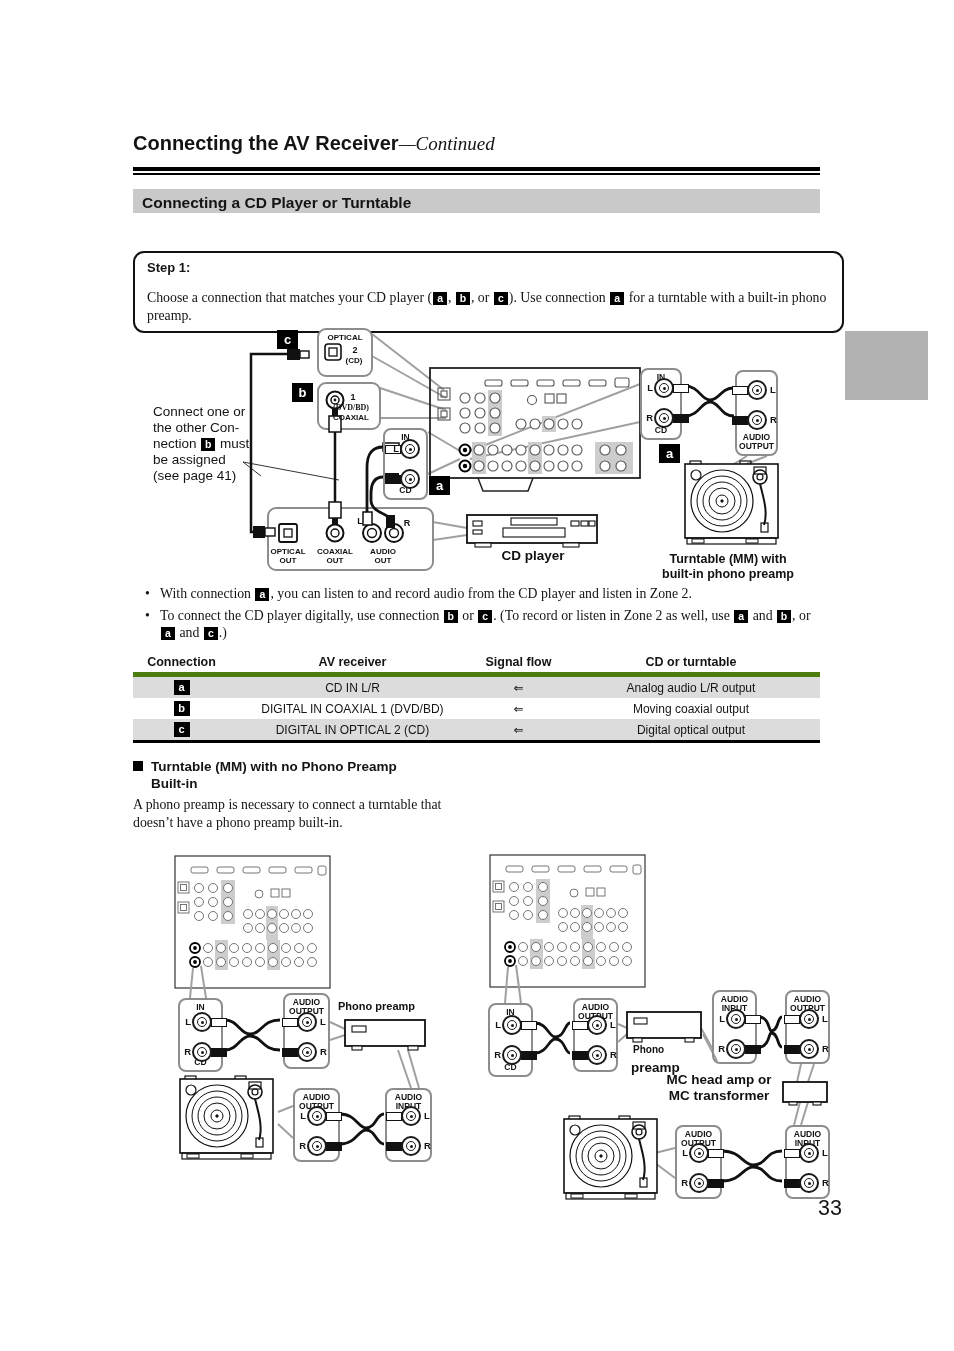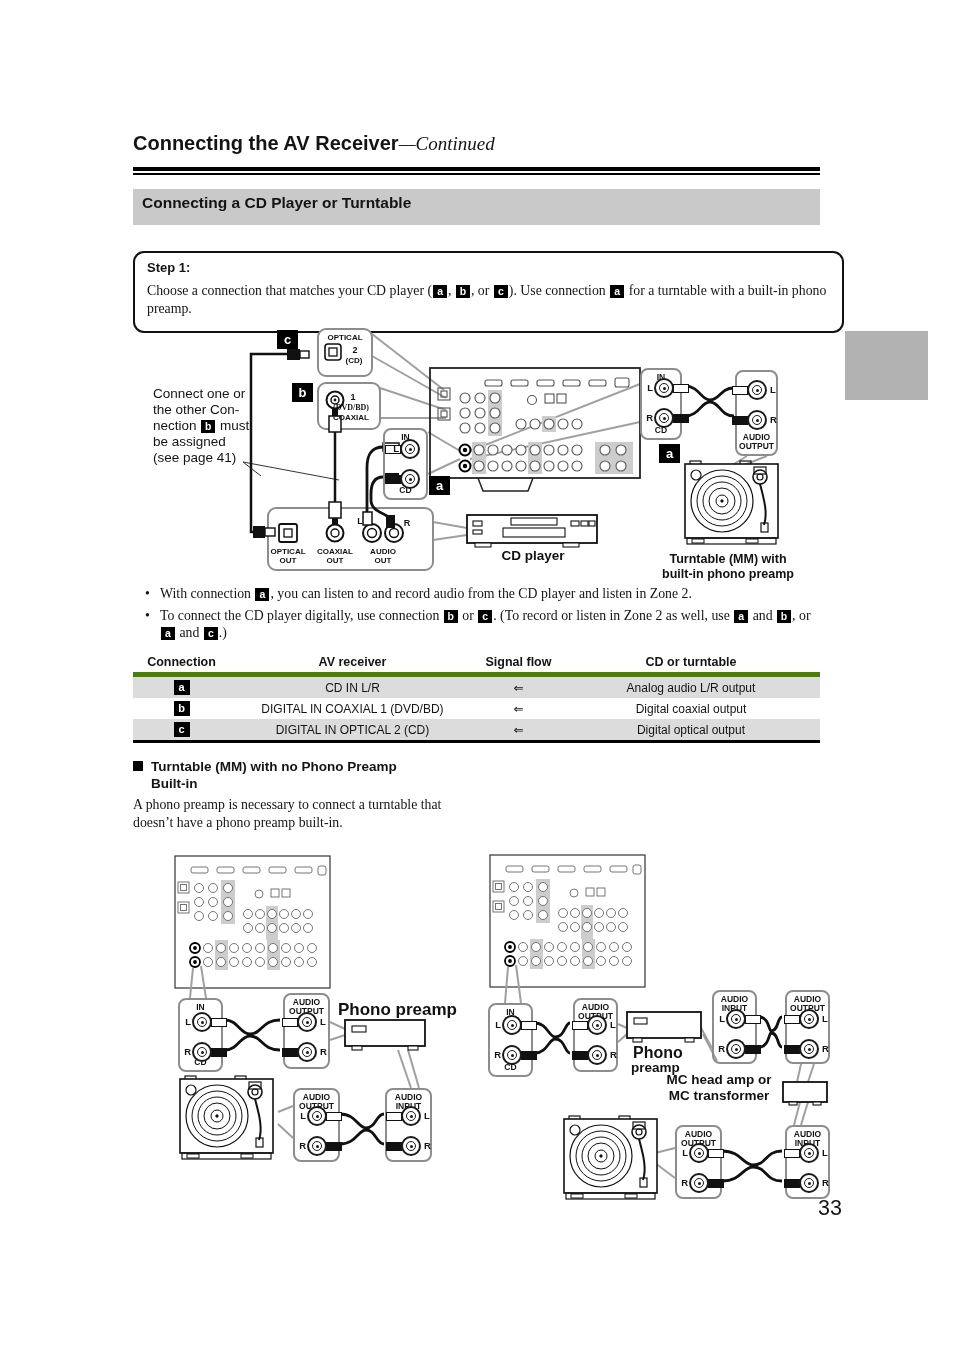--- a/index.html
+++ b/index.html
@@ -1,30 +1,30 @@
 <!DOCTYPE html>
 <html><head>
 <meta charset="utf-8">
 <style>
   html,body{margin:0;padding:0;background:#e8e8e8;}
   .page{position:relative;width:954px;height:1351px;background:#ffffff;font-family:"Liberation Sans",sans-serif;color:#141414;overflow:hidden;}
   h1.title{position:absolute;left:133px;top:132px;margin:0;font:bold 20px "Liberation Sans",sans-serif;letter-spacing:0;}
   h1.title em{font:italic 19px "Liberation Serif",serif;font-weight:normal;}
   .rule-thick{position:absolute;left:133px;top:167px;width:687px;height:4px;background:#000;}
   .rule-thin{position:absolute;left:133px;top:173px;width:687px;height:1.6px;background:#000;}
-  .section-bar{position:absolute;left:133px;top:189px;width:687px;height:36px;background:#c9c9c9;font:bold 15.5px "Liberation Sans",sans-serif;line-height:28px;padding-left:9px;box-sizing:border-box;}
+  .section-bar{position:absolute;left:133px;top:189px;width:687px;height:24px;background:#c9c9c9;font:bold 15.5px "Liberation Sans",sans-serif;line-height:28px;padding-left:9px;box-sizing:border-box;}
   .subhead{position:absolute;display:flex;align-items:flex-start;font:bold 13.5px "Liberation Sans",sans-serif;line-height:17px;}
   .subhead .sq{flex:0 0 auto;width:10px;height:10px;background:#000;margin:3px 8px 0 0;}
   .stepbox{position:absolute;left:133px;top:251px;width:683px;height:64px;border:2.2px solid #111;border-radius:11px;padding:7px 12px;box-sizing:content-box;}
-  .step-title{font:bold 13px "Liberation Sans",sans-serif;margin-bottom:7px;}
+  .step-title{font:bold 13px "Liberation Sans",sans-serif;margin-bottom:14px;}
   .serif{font-family:"Liberation Serif",serif;font-size:13.8px;line-height:17.5px;}
   .badge-inline{display:inline-block;background:#000;color:#fff;font:bold 10.5px "Liberation Sans",sans-serif;width:14px;height:13px;line-height:13px;text-align:center;vertical-align:0;margin:0 1px;}
   .diagram{position:absolute;}
   .diagram svg{position:absolute;left:0;top:0;}
-  .note{position:absolute;left:20px;top:60px;width:100px;font:13.5px "Liberation Sans",sans-serif;line-height:16px;}
+  .note{position:absolute;left:20px;top:78px;width:100px;font:13.5px "Liberation Sans",sans-serif;line-height:16px;}
   .jackbox{position:absolute;border:2px solid #8d8d8d;border-radius:8px;background:transparent;box-sizing:border-box;}
   .jb-line{position:absolute;left:0;right:0;text-align:center;font:bold 8.5px "Liberation Sans",sans-serif;line-height:9px;}
   .rca{position:absolute;width:20px;height:20px;border:2.2px solid #1a1a1a;border-radius:50%;box-sizing:border-box;background:#fff;}
   .rca::after{content:"";position:absolute;inset:3px;border:1.6px solid #1a1a1a;border-radius:50%;}
   .rca::before{content:"";position:absolute;left:7px;top:7px;width:3px;height:3px;background:#1a1a1a;border-radius:50%;z-index:1;}
   .jl{position:absolute;font:bold 9.5px "Liberation Sans",sans-serif;width:12px;}
   .plug{position:absolute;width:16px;height:9px;border:1.5px solid #111;background:#fff;box-sizing:border-box;}
   .plug.black{background:#111;}
   .badge{position:absolute;background:#000;color:#fff;font:bold 13px "Liberation Sans",sans-serif;width:21px;height:19px;line-height:19px;text-align:center;}
   .dlabel{position:absolute;font-family:"Liberation Sans",sans-serif;font-weight:bold;color:#111;text-align:center;line-height:1.12;}
@@ -327,21 +327,21 @@
         <tr class="shaded">
           <td><span class="badge-cell">a</span></td>
           <td>CD IN L/R</td>
           <td class="arrow-cell">⇐</td>
           <td>Analog audio L/R output</td>
         </tr>
         <tr>
           <td><span class="badge-cell">b</span></td>
           <td>DIGITAL IN COAXIAL 1 (DVD/BD)</td>
           <td class="arrow-cell">⇐</td>
-          <td>Digital coaxial output</td>
+          <td>Moving coaxial output</td>
         </tr>
         <tr class="shaded">
           <td><span class="badge-cell">c</span></td>
           <td>DIGITAL IN OPTICAL 2 (CD)</td>
           <td class="arrow-cell">⇐</td>
           <td>Digital optical output</td>
         </tr>
       </tbody>
   </table>
 
@@ -466,21 +466,21 @@
         <rect x="70" y="6" width="12" height="7" stroke-width="1.2"></rect>
         <circle cx="76" cy="16" r="7" stroke-width="1.6"></circle>
           <circle cx="76" cy="16" r="3" stroke-width="1.2"></circle>
         <path d="M76,23 C80,38 84,52 80,64" stroke-width="2"></path>
         <rect x="77" y="62" width="7" height="9" stroke-width="1.2"></rect>
         <rect x="3" y="77" width="89" height="6" stroke-width="1.2"></rect>
         <rect x="8" y="78" width="12" height="4" stroke-width="1"></rect>
           <rect x="62" y="78" width="12" height="4" stroke-width="1"></rect>
       </g>
     </svg>
-  <div class="dlabel" style="left: 178px; top: 152px; width: 135px; font-size: 17px; text-align: left;">Phono preamp</div>
+  <div class="dlabel" style="left: 178px; top: 152px; width: 135px; font-size: 11px; text-align: left;">Phono preamp</div>
       <div class="jackbox" style="left: 18px; top: 150px; width: 45px; height: 74px;">
         <div class="jb-line" style="top: 3px;">IN</div>
         <div class="jb-line" style="bottom: 3px;">CD</div>
         <div class="plug" style="left: 31px; top: 18px;"></div>
         <div class="rca" style="left: 12px; top: 12px;"></div>
         <span class="jl" style="left: -1px; top: 16px; text-align: right;">L</span>
         <div class="plug black" style="left: 31px; top: 48px;"></div>
         <div class="rca" style="left: 12px; top: 42px;"></div>
         <span class="jl" style="left: -1px; top: 46px; text-align: right;">R</span>
       </div>
@@ -639,21 +639,21 @@
         <rect x="70" y="6" width="12" height="7" stroke-width="1.2"></rect>
         <circle cx="76" cy="16" r="7" stroke-width="1.6"></circle>
           <circle cx="76" cy="16" r="3" stroke-width="1.2"></circle>
         <path d="M76,23 C80,38 84,52 80,64" stroke-width="2"></path>
         <rect x="77" y="62" width="7" height="9" stroke-width="1.2"></rect>
         <rect x="3" y="77" width="89" height="6" stroke-width="1.2"></rect>
         <rect x="8" y="78" width="12" height="4" stroke-width="1"></rect>
           <rect x="62" y="78" width="12" height="4" stroke-width="1"></rect>
       </g>
     </svg>
-  <div class="dlabel" style="left: 150px; top: 196px; width: 80px; font-size: 16px; text-align: left;">Phono</div>
+  <div class="dlabel" style="left: 150px; top: 196px; width: 80px; font-size: 10px; text-align: left;">Phono</div>
       <div class="dlabel" style="left: 148px; top: 212px; width: 80px; font-size: 13.5px; text-align: left;">preamp</div>
       <div class="dlabel" style="left: 172px; top: 224px; width: 128px; font-size: 13.5px;">MC head amp or</div>
       <div class="dlabel" style="left: 172px; top: 240px; width: 128px; font-size: 13.5px;">MC transformer</div>
       <div class="jackbox" style="left: 5px; top: 155px; width: 45px; height: 74px;">
         <div class="jb-line" style="top: 3px;">IN</div>
         <div class="jb-line" style="bottom: 3px;">CD</div>
         <div class="plug" style="left: 31px; top: 16px;"></div>
         <div class="rca" style="left: 12px; top: 10px;"></div>
         <span class="jl" style="left: -1px; top: 14px; text-align: right;">L</span>
         <div class="plug black" style="left: 31px; top: 46px;"></div>

